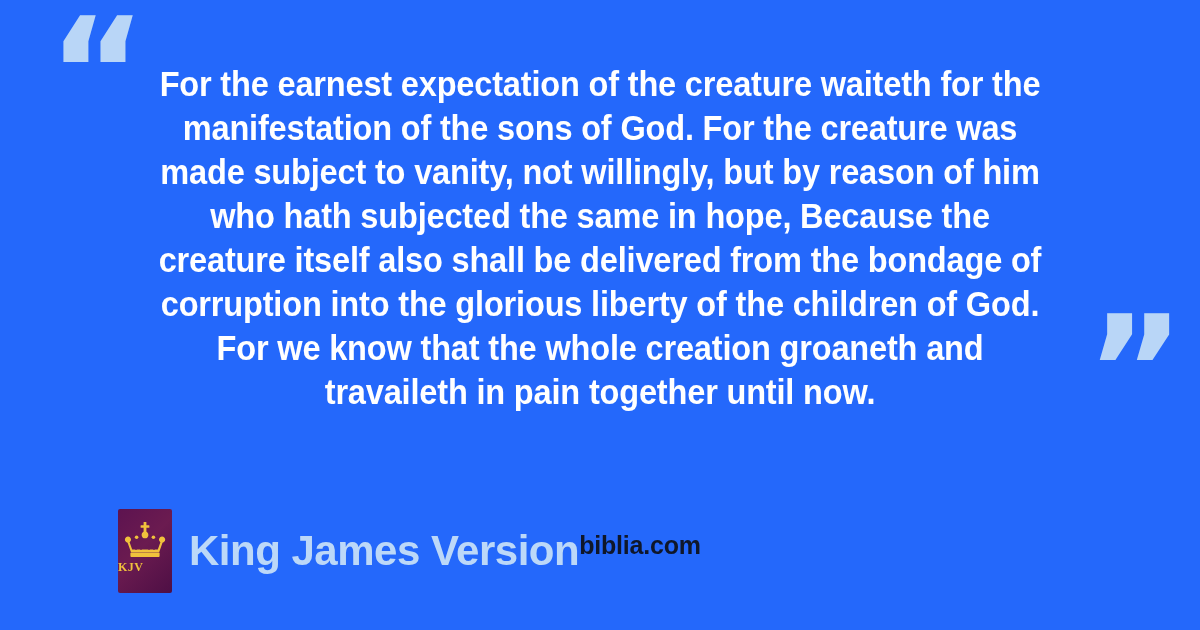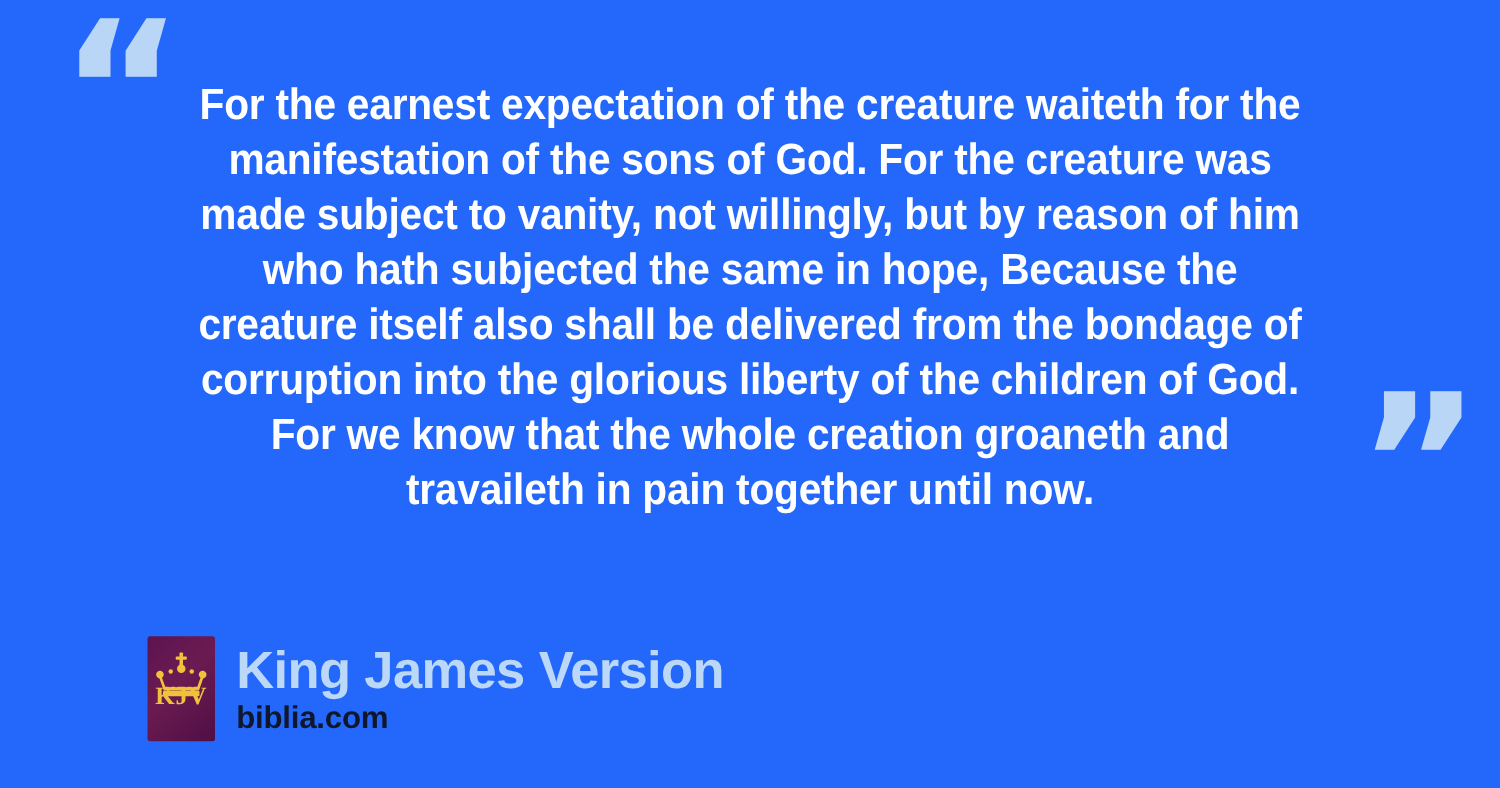--- a/index.html
+++ b/index.html
@@ -77,33 +77,33 @@
     position: absolute;
     left: 6px;
     top: 12px;
     width: 42px;
     height: 38px;
   }
   .badge-kjv {
     position: absolute;
     left: 0;
     right: 0;
-    top: 38px;
-    text-align: center;
+    top: 52px;
+    text-align: left;
     color: #f0c23c;
     font-family: "Liberation Serif", serif;
     font-weight: 700;
-    font-size: 20px;
+    font-size: 12px;
     letter-spacing: 0.5px;
     line-height: 1;
   }
 
   #footer-text {
     display: flex;
-    flex-direction: column;
+    flex-direction: row;
     justify-content: center;
   }
   #version-title {
     color: #bcd8f8;
     font-family: "Liberation Sans", sans-serif;
     font-weight: 700;
     font-size: 42px;
     line-height: 44px;
     letter-spacing: -0.5px;
   }

